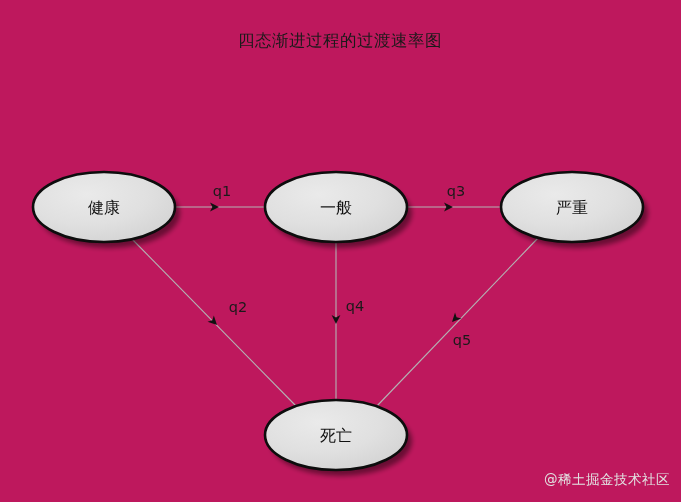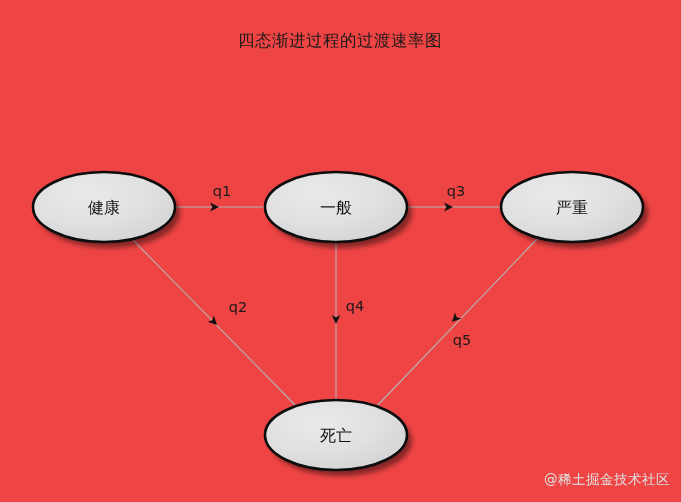--- a/index.html
+++ b/index.html
@@ -8,21 +8,21 @@
     padding: 0;
     background: #ffffff;
   }
   body {
     font-family: "DejaVu Sans", "Liberation Sans", sans-serif;
   }
   #canvas {
     position: relative;
     width: 681px;
     height: 502px;
-    background: #ef4444;
+    background: #be185d;
     overflow: hidden;
   }
   #diagram-svg {
     position: absolute;
     left: 0;
     top: 0;
     width: 681px;
     height: 502px;
     display: block;
   }

